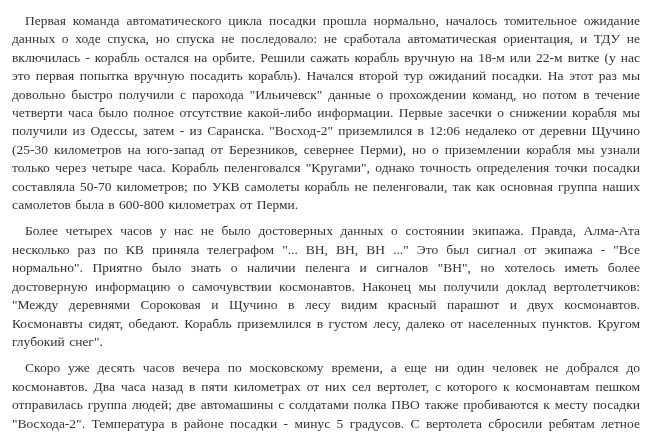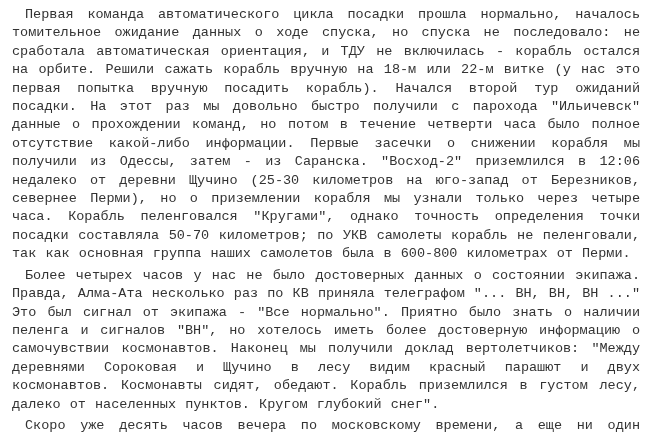--- a/index.html
+++ b/index.html
@@ -9,22 +9,22 @@
   }
   .page {
     width: 650px;
     height: 432px;
     box-sizing: border-box;
     padding: 4px 10px 0 12px;
     background: #ffffff;
     overflow: hidden;
   }
   .page p {
-    margin: 2px 0 3px 0;
-    font-family: Liberation Mono, monospace;
+    margin: 8px 0 3px 0;
+    font-family: Liberation Serif, serif;
     font-size: 13.5px;
     line-height: 18.4px;
     color: #333333;
     text-align: justify;
     text-indent: 13px;
     word-spacing: 1px;
   }
 </style>
 </head>
 <body>

